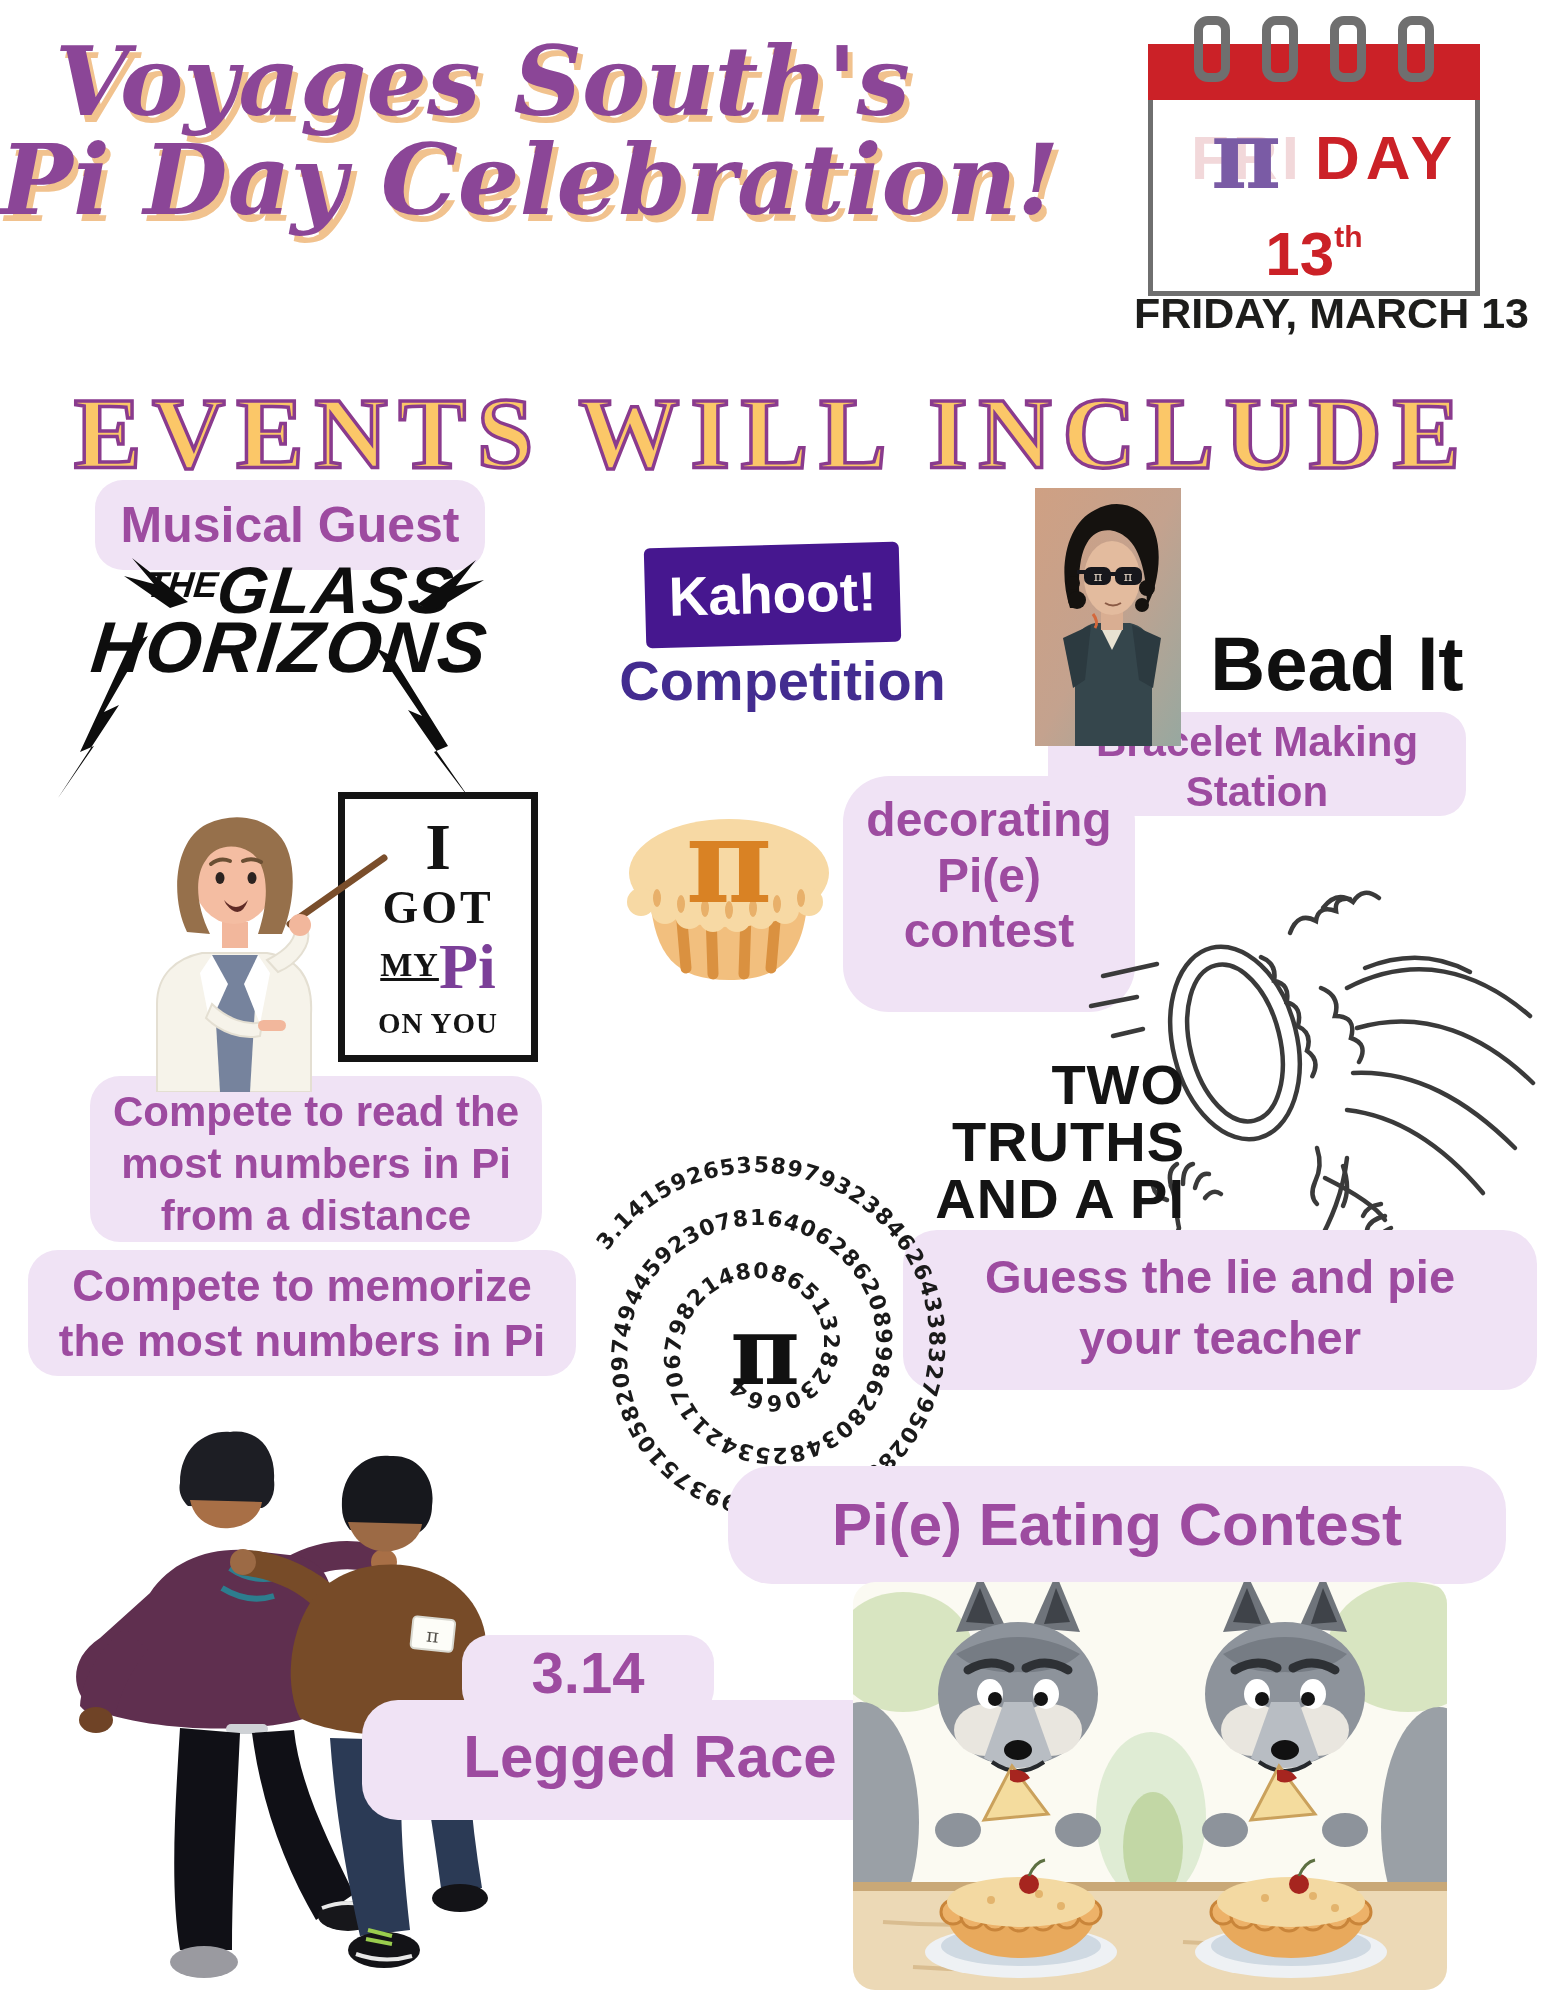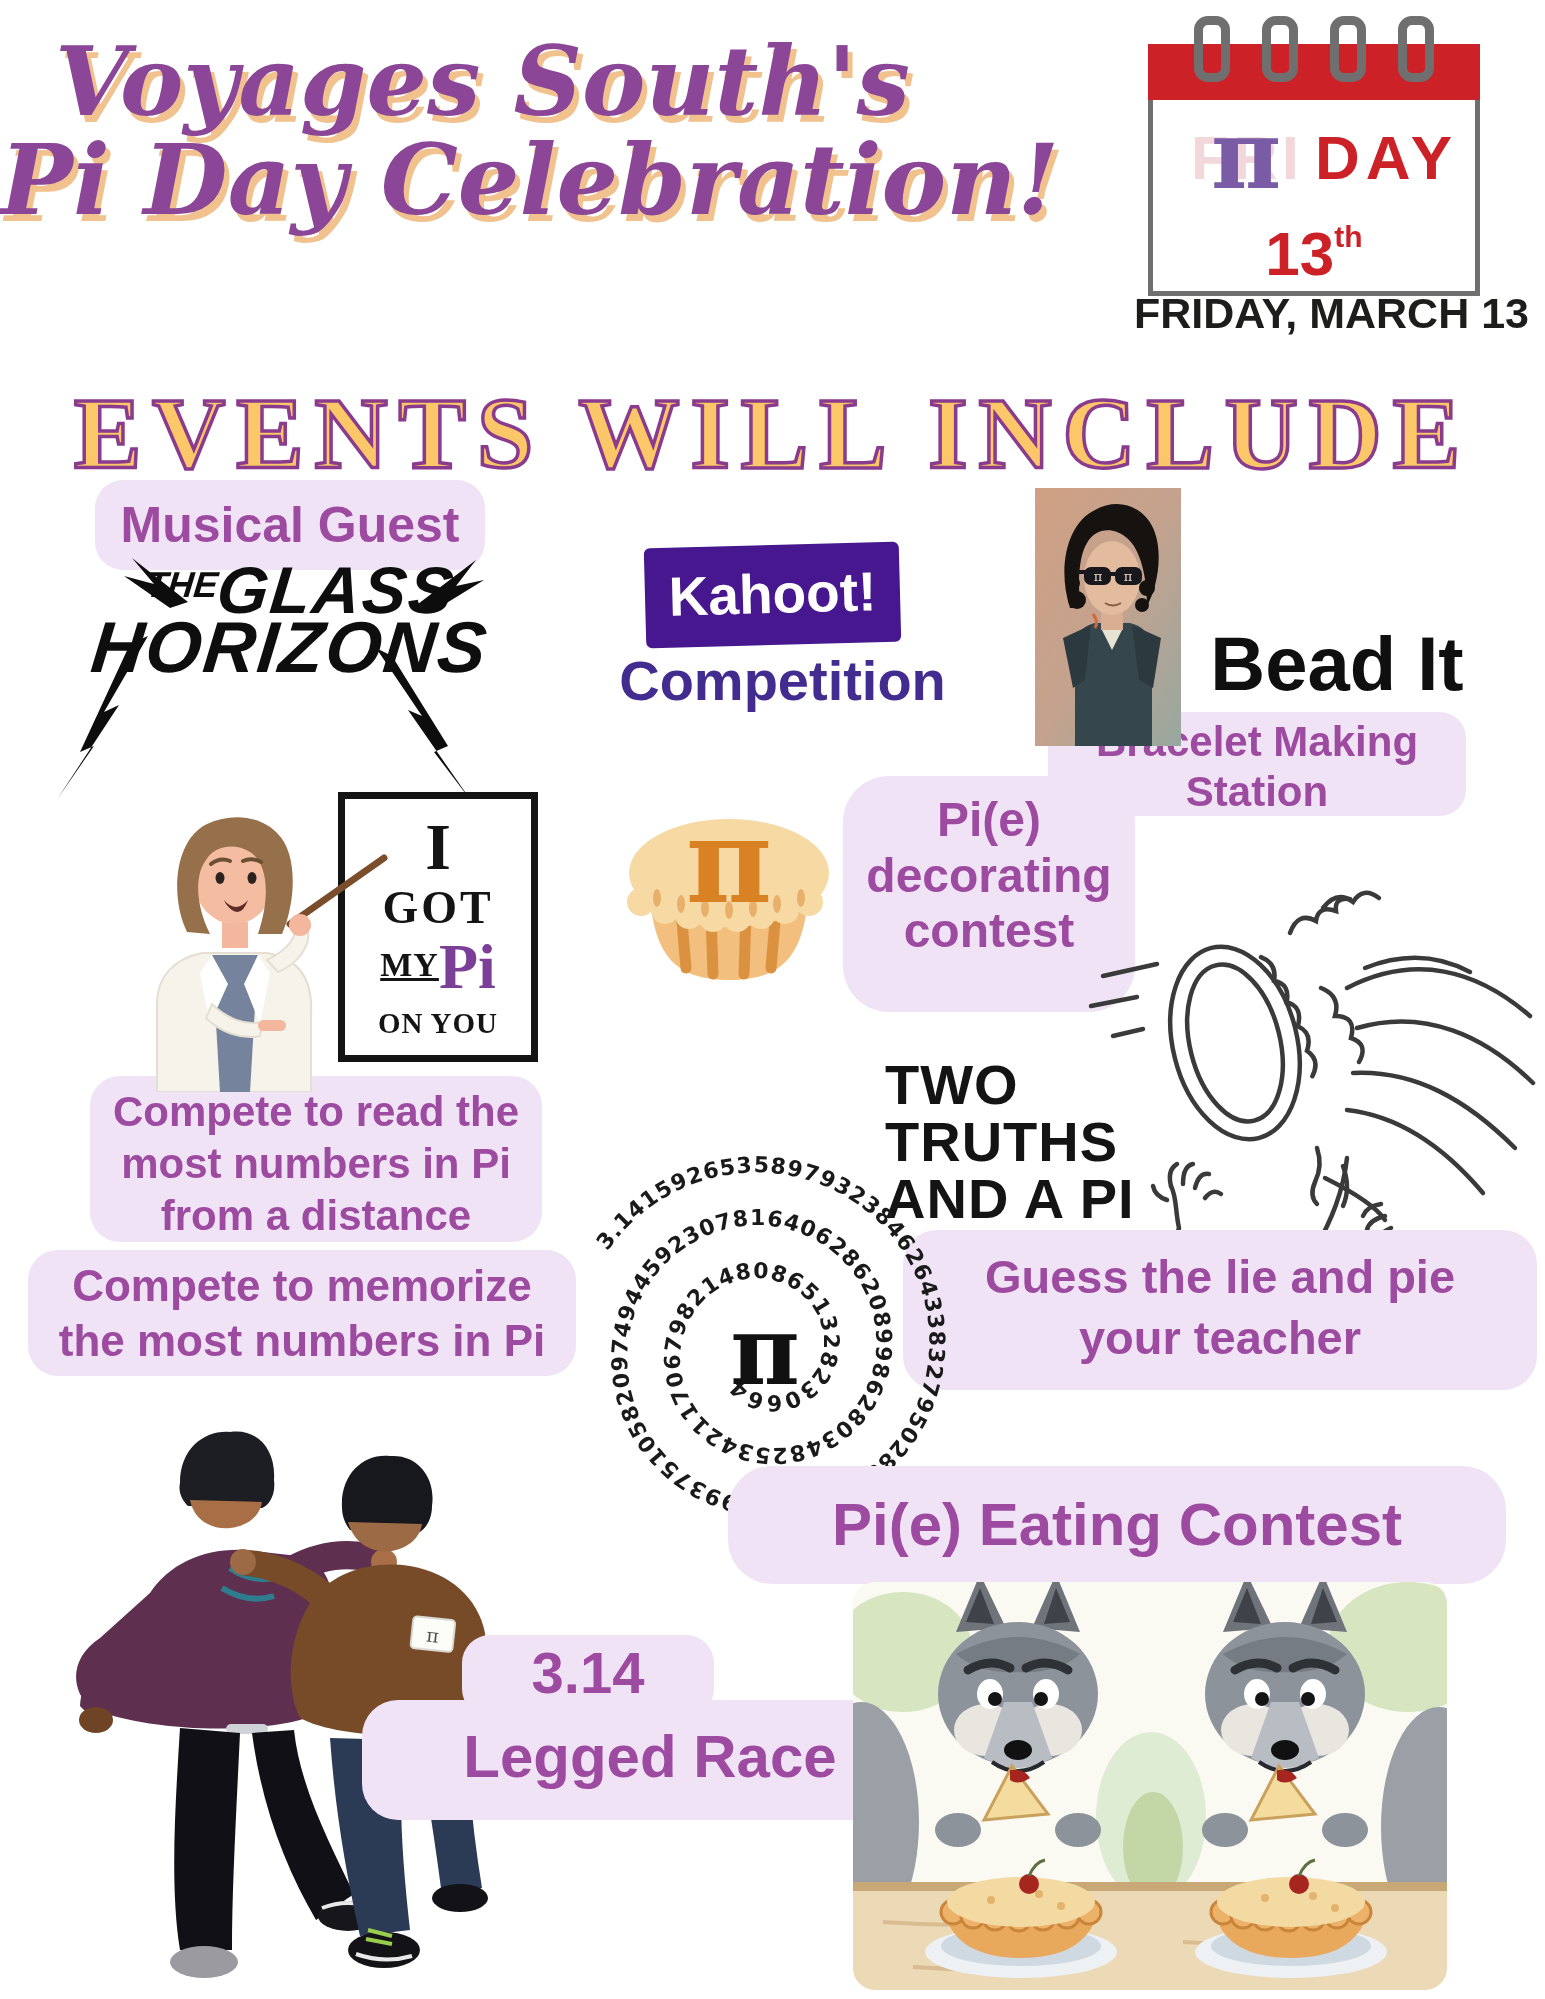--- a/index.html
+++ b/index.html
@@ -87,21 +87,21 @@
     font-family:"Liberation Serif",serif;font-weight:bold;color:#141414;z-index:1;}
   #sign-i{font-size:66px;line-height:1;}
   #sign-got{font-size:46px;letter-spacing:3px;line-height:1.2;}
   #sign-mypi{line-height:1;}
   #sign-my{font-size:34px;vertical-align:12px;letter-spacing:1px;text-decoration:underline;}
   #sign-pi{font-size:64px;color:var(--sign-pi-purple);}
   #sign-onyou{font-size:29px;letter-spacing:1px;margin-top:8px;}
   #scientist{left:62px;top:772px;z-index:2;}
 
   
-  #twotruths{left:885px;top:1056px;width:300px;text-align:left;color:#141414;font-weight:900;
+  #twotruths{left:885px;top:1056px;width:300px;text-align:right;color:#141414;font-weight:900;
     font-size:56px;line-height:1.02;letter-spacing:1px;white-space:nowrap;}
 
   
   #spiral-wrap{left:558px;top:1142px;z-index:0;}
 
   
   #pie-clipart{left:605px;top:780px;}
   #pied-art{left:1085px;top:848px;}
   #race-photo{left:30px;top:1388px;}
   #wolves-pic{left:853px;top:1582px;z-index:2;}
@@ -251,22 +251,22 @@
         <ellipse cx="76" cy="124" rx="4" ry="9"></ellipse>
       <ellipse cx="100" cy="128" rx="4" ry="9"></ellipse>
         <ellipse cx="124" cy="130" rx="4" ry="9"></ellipse>
       <ellipse cx="148" cy="128" rx="4" ry="9"></ellipse>
         <ellipse cx="172" cy="124" rx="4" ry="9"></ellipse>
       <ellipse cx="196" cy="118" rx="4" ry="9"></ellipse>
     </g>
     <text x="124" y="122" text-anchor="middle" font-size="118" font-family="DejaVu Serif, serif" font-weight="bold" fill="#d98224">π</text>
   </svg>
   <div class="abs pill" id="decorating-blob">
+    <div>decorating</div>
     <div>Pi(e)</div>
-    <div>decorating</div>
     <div>contest</div>
   </div>
 
   <svg class="abs" id="pied-art" width="460" height="495" viewBox="0 0 460 495">
     <g stroke="#3a3a3a" stroke-width="4.5" fill="none" stroke-linecap="round">
       <path d="M18,128 l54,-12"></path>
         <path d="M6,158 l46,-9"></path>
         <path d="M28,188 l30,-7"></path>
       <g transform="rotate(-14 150 195)">
         <ellipse cx="150" cy="195" rx="62" ry="98"></ellipse>

